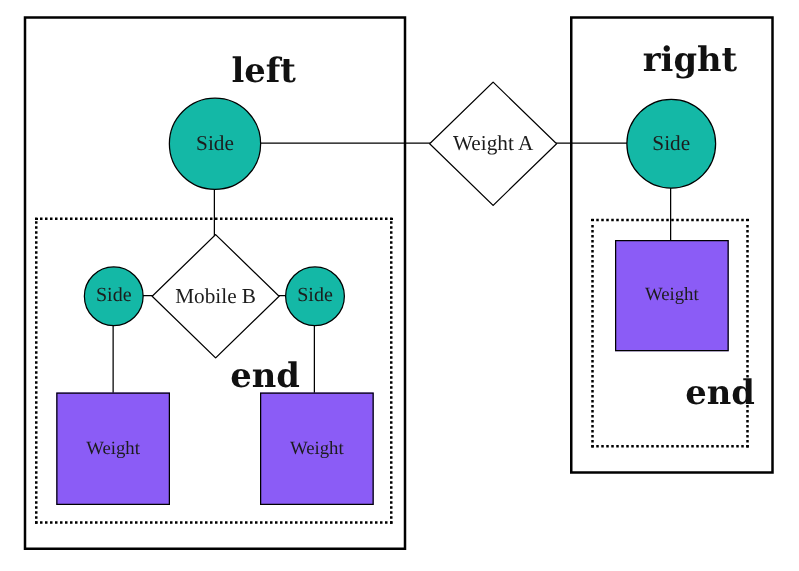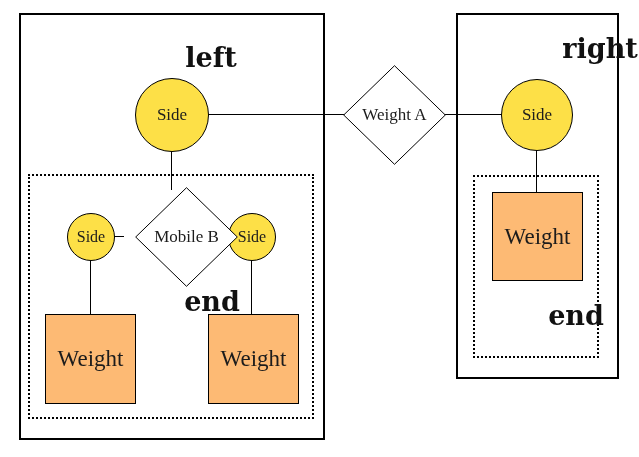--- a/index.html
+++ b/index.html
@@ -40,75 +40,75 @@
   .line {
     position: absolute;
     background: #000000;
     z-index: 2;
   }
   
   .circle-node {
     position: absolute;
     border: 1px solid #000000;
     border-radius: 50%;
-    background: #fde047;
+    background: #14b8a6;
     box-sizing: border-box;
     display: flex;
     align-items: center;
     justify-content: center;
     z-index: 3;
     font-size: 17px;
   }
   .circ-main-left  { left: 135px; top: 78px;  width: 74px; height: 74px; }
   .circ-main-right { left: 501px; top: 79px;  width: 72px; height: 72px; }
   .circ-small-left { left: 67px;  top: 213px; width: 48px; height: 48px; font-size: 16px; }
   .circ-small-right{ left: 228px; top: 213px; width: 48px; height: 48px; font-size: 16px; }
   .square-node {
     position: absolute;
     border: 1px solid #000000;
-    background: #fdba74;
+    background: #8b5cf6;
     box-sizing: border-box;
     display: flex;
     align-items: center;
     justify-content: center;
     z-index: 3;
-    font-size: 23px;
+    font-size: 15px;
   }
   .sq-weight-left  { left: 45px;  top: 314px; width: 91px; height: 90px; }
   .sq-weight-right { left: 208px; top: 314px; width: 91px; height: 90px; }
   .sq-weight-rbox  { left: 492px; top: 192px; width: 91px; height: 89px; }
   .diamond-node {
     position: absolute;
     z-index: 3;
   }
   .diamond-node svg { display: block; }
   .diamond-label {
     position: absolute;
     left: 0; top: 0; right: 0; bottom: 0;
     display: flex;
     align-items: center;
     justify-content: center;
     font-size: 17px;
   }
   .dia-a { left: 343px; top: 65px;  width: 103px; height: 100px; }
-  .dia-b { left: 135px; top: 187px; width: 103px; height: 100px; }
+  .dia-b { left: 121px; top: 187px; width: 103px; height: 100px; }
   
   .big-label {
     position: absolute;
     transform: translate(-50%, -50%);
     font-family: "DejaVu Serif", "Liberation Serif", serif;
     font-weight: 700;
     font-size: 27px;
     color: #111111;
     white-space: nowrap;
     z-index: 4;
     margin-left: 40px;
   }
   .lbl-left      { left: 171px; top: 57px; }
-  .lbl-right     { left: 560px; top: 48px; }
+  .lbl-right     { left: 512px; top: 48px; }
   .lbl-end-left  { left: 172px; top: 301px; }
   .lbl-end-right { left: 536px; top: 315px; }
 </style>
 </head>
 <body>
 
 <div class="canvas">
 
   <div class="solid-box box-left"></div>
   <div class="solid-box box-right"></div>

